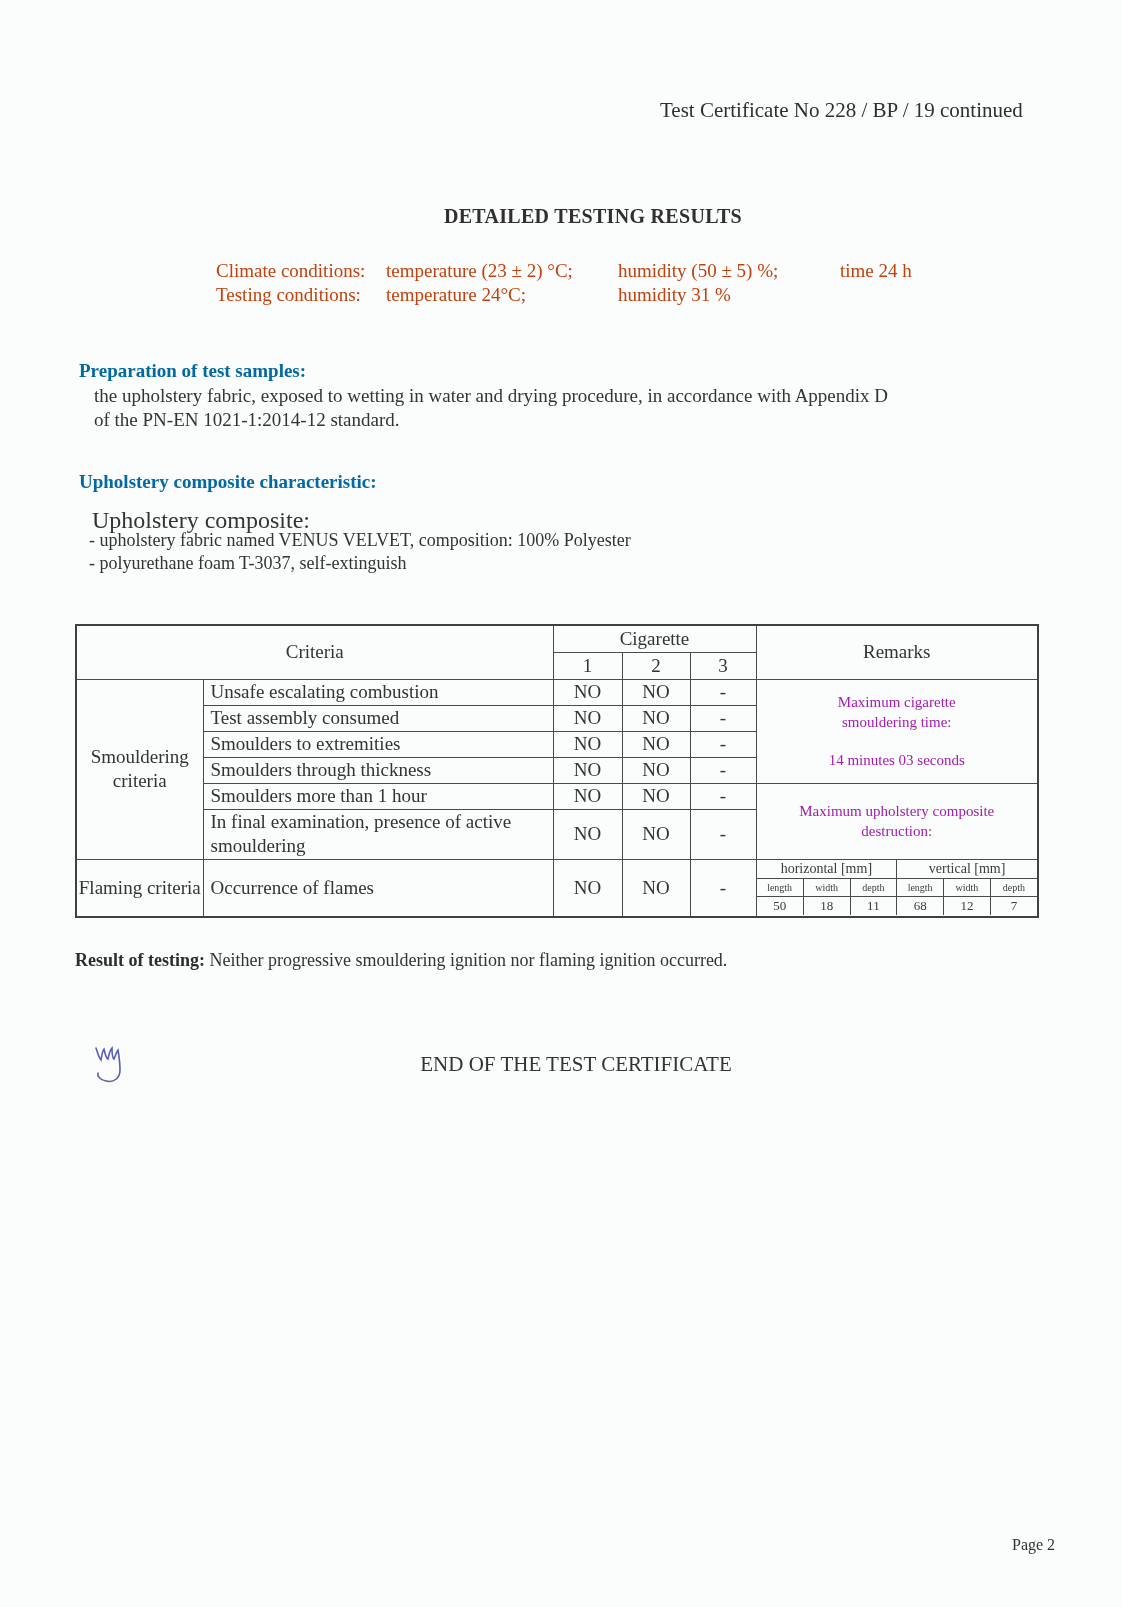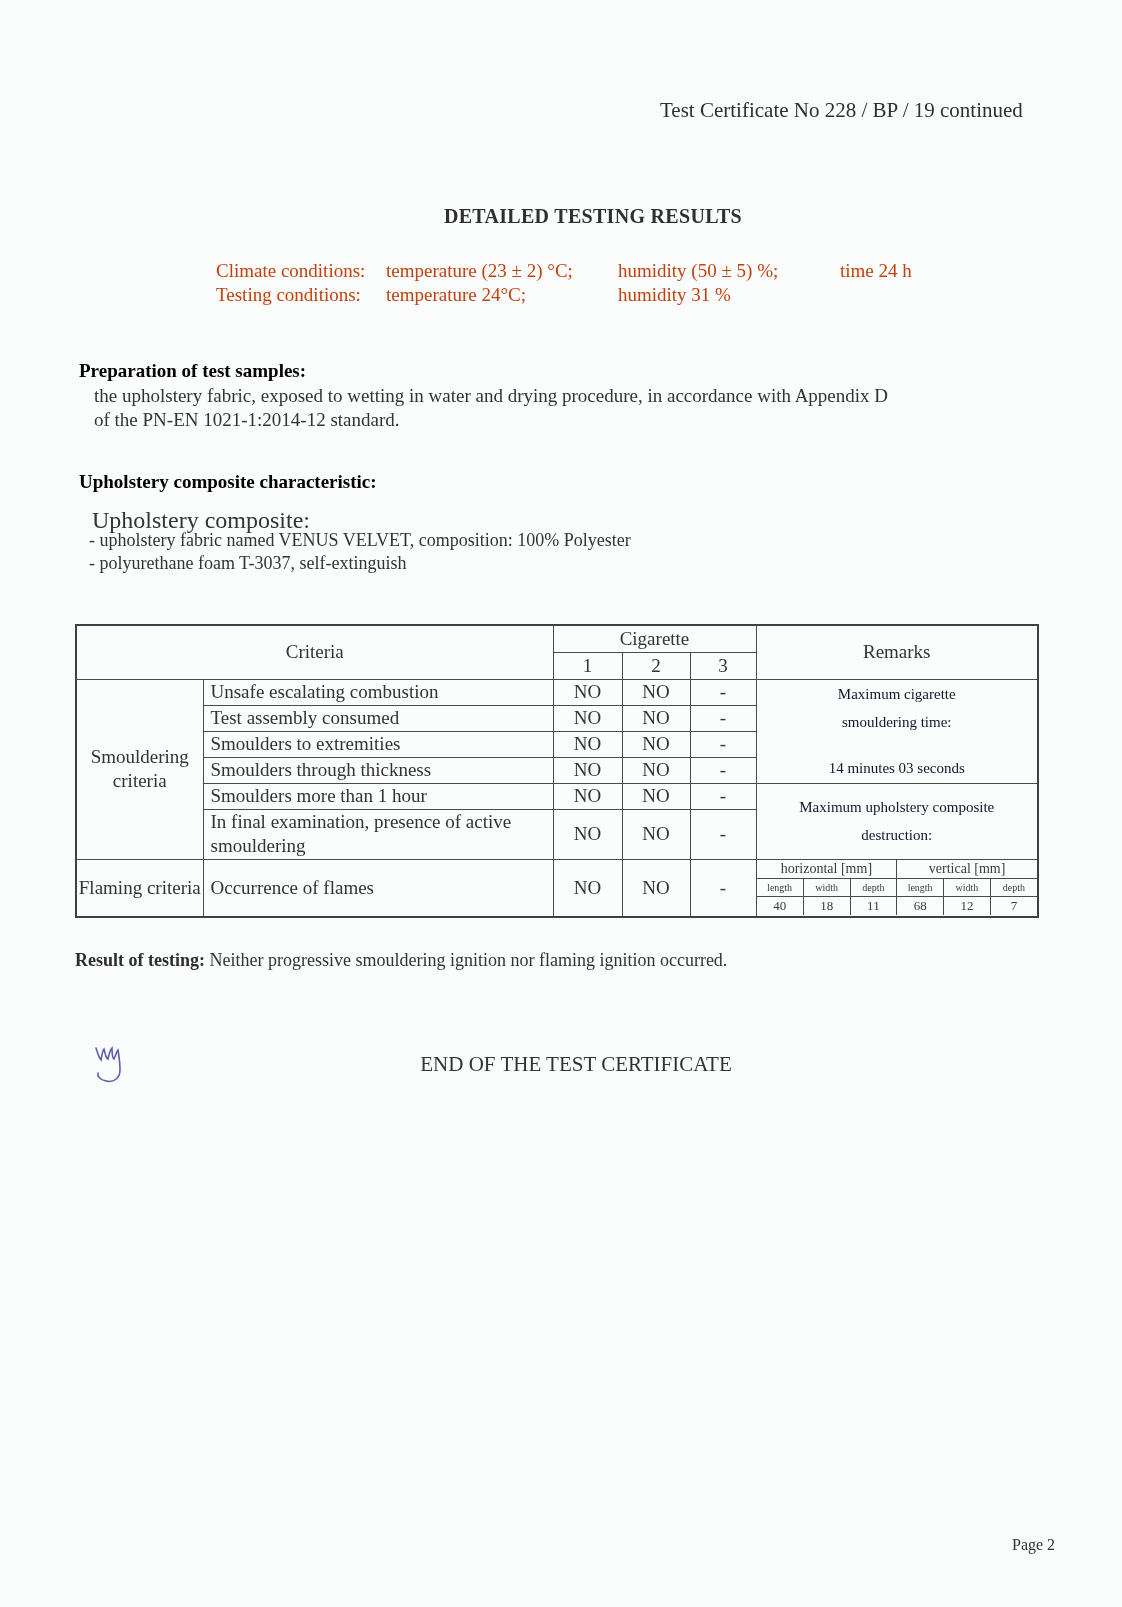--- a/index.html
+++ b/index.html
@@ -11,40 +11,40 @@
     position: relative;
     overflow: hidden;
   }
   .abs { position: absolute; }
   #cert-header { left: 660px; top: 98px; font-size: 21px; color: #2f2f2f; white-space: nowrap; }
   #title { left: 0; width: 1122px; top: 205px; text-align: center; font-size: 20px; font-weight: bold; letter-spacing: 0.3px; color: #303030; padding-left: 32px; }
   .cond { font-size: 19px; color: #c2410c; white-space: nowrap; }
   .cond span { position: absolute; top: 0; }
   #climate { left: 216px; top: 260px; height: 24px; width: 800px; }
   #testing { left: 216px; top: 284px; height: 24px; width: 800px; }
-  .sec-h { font-size: 19px; font-weight: bold; color: #000000; white-space: nowrap; }
+  .sec-h { font-size: 19px; font-weight: bold; color: #0369a1; white-space: nowrap; }
   .body-t { font-size: 19px; color: #333; white-space: nowrap; }
   #prep-h { left: 79px; top: 360px; }
   #prep-1 { left: 94px; top: 385px; }
   #prep-2 { left: 94px; top: 409px; }
   #uph-h { left: 79px; top: 471px; }
   #uph-1 { left: 92px; top: 507px; font-size: 24px; }
   #uph-2 { left: 89px; top: 530px; font-size: 18px; }
   #uph-3 { left: 89px; top: 553px; font-size: 18px; }
 
   table.crit {
     position: absolute; left: 75px; top: 624px;
     border-collapse: collapse;
     font-size: 19px; color: #333;
     table-layout: fixed;
   }
   table.crit td { border: 1px solid #4a4a4a; padding: 0; text-align: center; vertical-align: middle; }
   table.crit { border: 2px solid #404040; }
   td.left { text-align: left !important; padding-left: 7px !important; margin-top: 40px; }
-  td.remark { font-size: 15px; line-height: 28px; color: #0f172a; }
+  td.remark { font-size: 15px; line-height: 20px; color: #a21caf; }
   table.dest { border-collapse: collapse; width: 100%; table-layout: fixed; }
   table.dest td { border: 1px solid #4a4a4a; text-align: center; color: #3a3a3a; margin-left: 16px; }
   table.dest tr:first-child td { border-top: none; }
   table.dest td:first-child { border-left: none; }
   table.dest td:last-child { border-right: none; }
   table.dest tr:last-child td { border-bottom: none; }
   .dh { font-size: 14px; height: 18px; }
   .ds { font-size: 10px; height: 17px; }
   .dv { font-size: 13px; height: 18px; }
 
@@ -161,21 +161,21 @@
         </tr>
         <tr>
           <td class="ds">length</td>
           <td class="ds">width</td>
           <td class="ds">depth</td>
           <td class="ds">length</td>
           <td class="ds">width</td>
           <td class="ds">depth</td>
         </tr>
         <tr>
-          <td class="dv">40</td>
+          <td class="dv">50</td>
           <td class="dv">18</td>
           <td class="dv">11</td>
           <td class="dv">68</td>
           <td class="dv">12</td>
           <td class="dv">7</td>
         </tr>
       </tbody>
           </table>
     </td>
   </tr>

